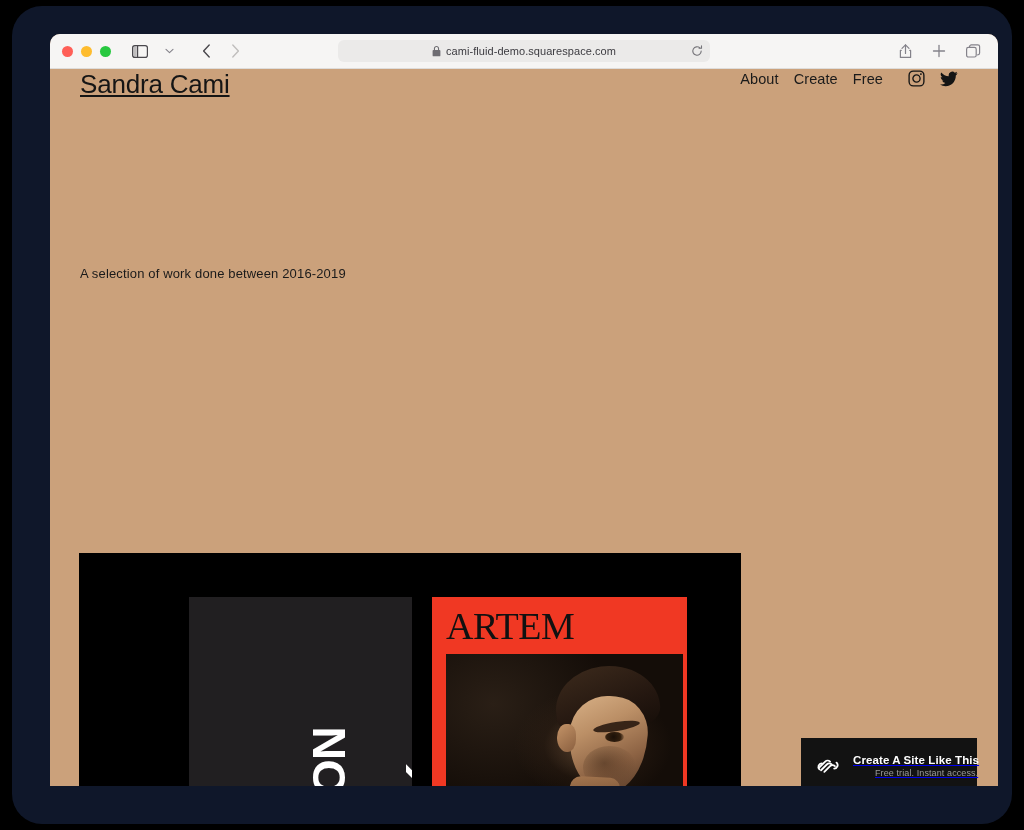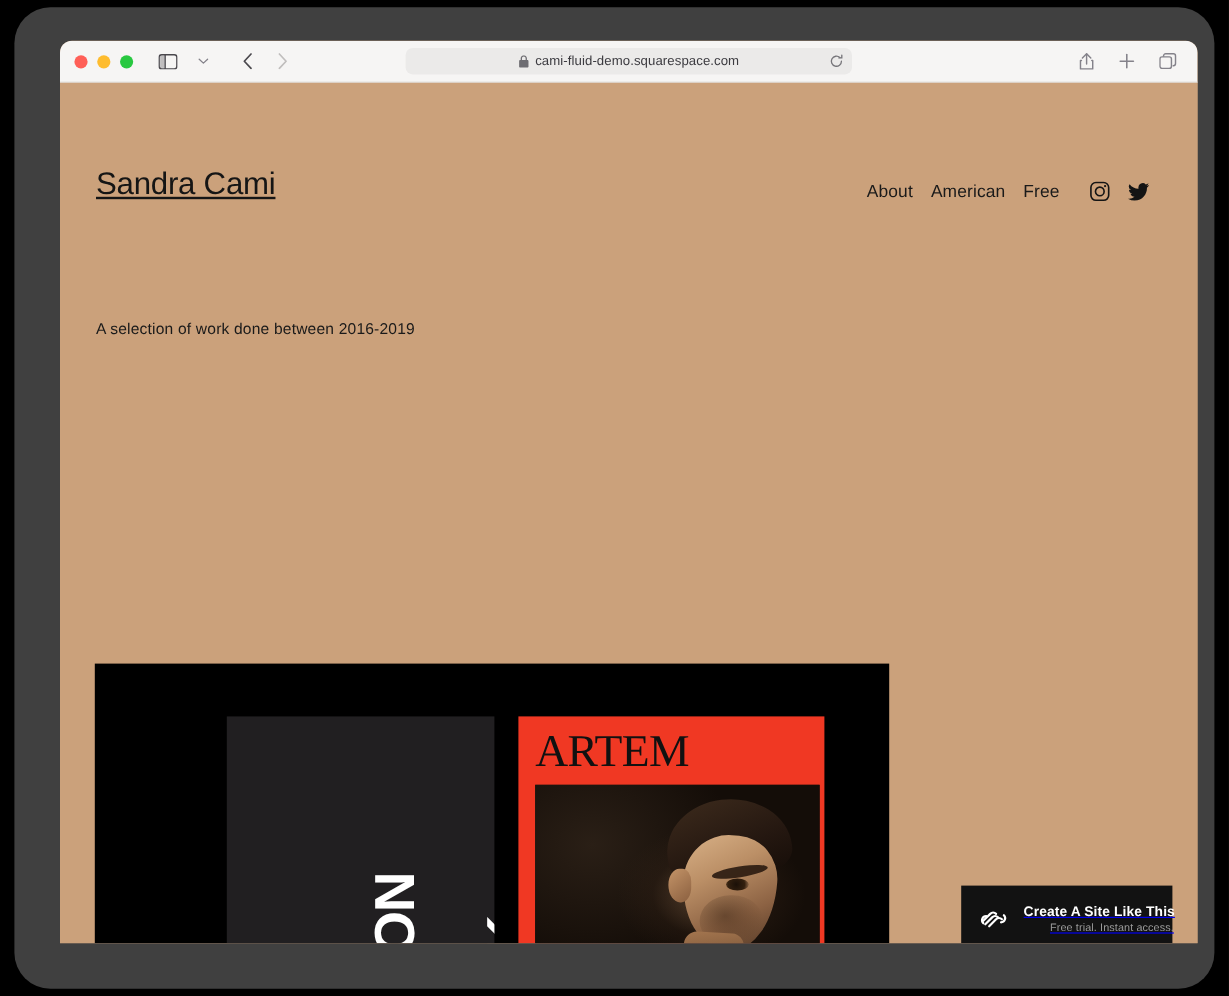--- a/index.html
+++ b/index.html
@@ -12,21 +12,21 @@
     font-family: "Liberation Sans", sans-serif;
   }
 
   
   #device-bezel {
     position: absolute;
     left: 12px;
     top: 6px;
     width: 1000px;
     height: 818px;
-    background: #404040;
+    background: #0f172a;
     border-radius: 30px;
     overflow: hidden;
   }
 
   
   #browser-window {
     position: absolute;
     left: 38px;
     top: 28px;
     width: 948px;
@@ -114,21 +114,21 @@
     overflow: hidden;
   }
 
   
   #site-header {
     position: absolute;
     left: 0; right: 0; top: 0;
     height: 100px;
     padding: 0 30px 0 30px;
     display: flex;
-    align-items: flex-end;
+    align-items: flex-start;
     justify-content: space-between;
   }
 
   #site-title {
     font-size: 26px;
     font-weight: 400;
     color: #151515;
     letter-spacing: -0.2px;
     white-space: nowrap;
   }
@@ -405,21 +405,21 @@
       </div>
     </div>
 
     <div id="page-viewport">
 
       <div id="site-header">
         <a id="site-title" href="#">Sandra Cami</a>
 
         <nav id="site-nav">
           <a class="nav-link" href="#">About</a>
-          <a class="nav-link" href="#">American</a>
+          <a class="nav-link" href="#">Create</a>
           <a class="nav-link" href="#">Free</a>
 
           <span id="social-group">
             <a class="social-icon" href="#">
               <svg width="17" height="17" viewBox="0 0 17 17" fill="none" stroke="currentColor" stroke-width="1.35">
                 <rect x="1.1" y="1.1" width="14.8" height="14.8" rx="4.2"></rect>
                 <circle cx="8.5" cy="8.5" r="3.6"></circle>
                 <circle cx="12.9" cy="4.1" r="0.95" fill="currentColor" stroke="none"></circle>
               </svg>
             </a>

